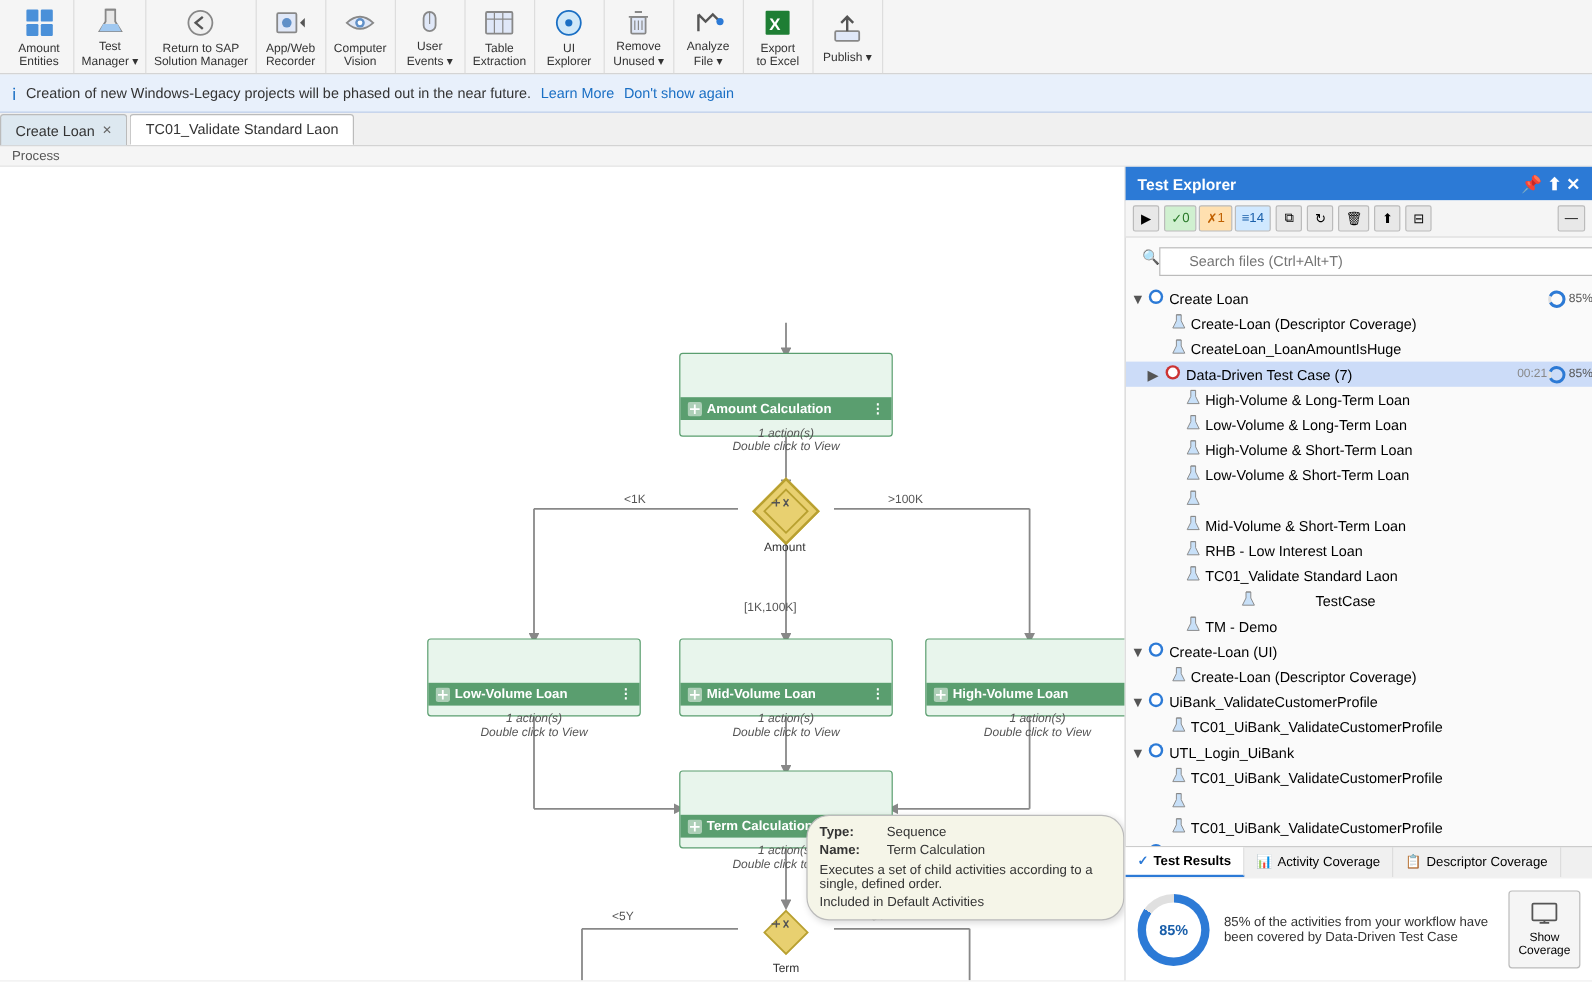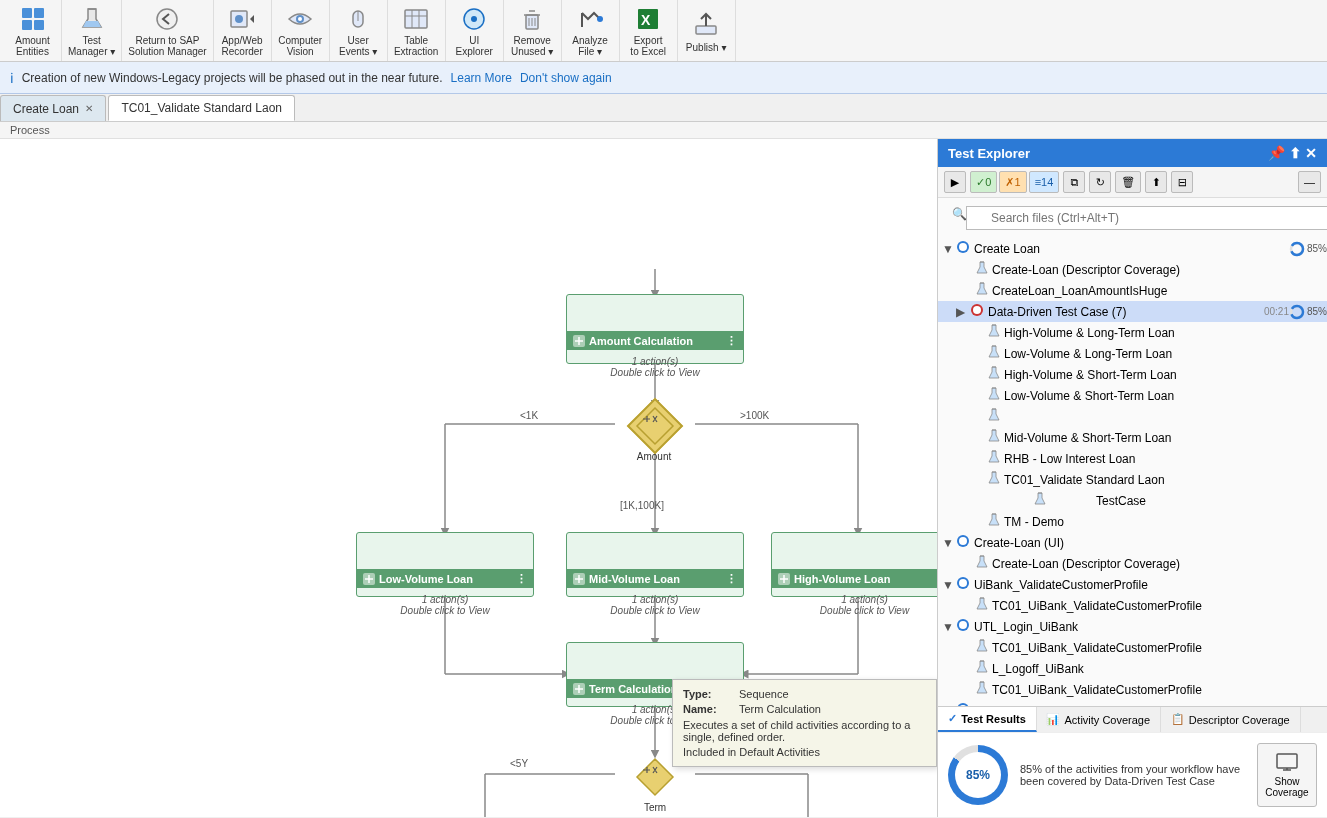--- a/index.html
+++ b/index.html
@@ -600,21 +600,21 @@
     <div style="position:absolute;left:635px;top:618px;width:40px;height:40px;">
       <svg width="40" height="40" style="position:absolute;top:0;left:0;pointer-events:none;">
         <polygon points="20,2 38,20 20,38 2,20" fill="#e8d070" stroke="#b8a030" stroke-width="1.5"></polygon>
         <path d="M8,13 L15,13 M12,10 L12,16 M18,10 L22,16 M18,16 L22,10" stroke="#555" stroke-width="1.2"></path>
       </svg>
     </div>
     <div class="wf-diamond-label" style="left:625px;top:663px;width:60px;">
       <span>Term</span>
     </div>
 
-    <div class="tooltip-box" style="left:672px;top:540px;">
+    <div class="tooltip-box" style="left:672px;top:540px;border-radius:19px;">
       <div class="tt-row">
         <span class="tt-key">Type:</span>
         <span>Sequence</span>
       </div>
       <div class="tt-row">
         <span class="tt-key">Name:</span>
         <span>Term Calculation</span>
       </div>
       <div style="margin-top:4px;font-size:11px;">Executes a set of child activities according to a single, defined order.</div>
       <div style="margin-top:3px;font-size:11px;">
@@ -857,21 +857,20 @@
               <line x1="4" y1="1" x2="8" y2="1" stroke="#888" stroke-width="0.8"></line>
             </svg></span>
         <span class="tree-label">TC01_UiBank_ValidateCustomerProfile</span>
       </div>
       <div class="tree-item" style="padding-left:24px;">
         <span class="tree-arrow" style="visibility:hidden;">▶</span>
         <span style="margin-right:4px;"><svg width="12" height="14" viewBox="0 0 12 14">
               <path d="M4 1 L4 6 L1 12 L11 12 L8 6 L8 1 Z" fill="#c8e0f8" stroke="#888" stroke-width="0.8"></path>
               <line x1="4" y1="1" x2="8" y2="1" stroke="#888" stroke-width="0.8"></line>
             </svg></span>
-        <span class="tree-label">L_Logoff_UiBank</span>
       </div>
       <div class="tree-item" style="padding-left:24px;">
         <span class="tree-arrow" style="visibility:hidden;">▶</span>
         <span style="margin-right:4px;"><svg width="12" height="14" viewBox="0 0 12 14">
               <path d="M4 1 L4 6 L1 12 L11 12 L8 6 L8 1 Z" fill="#c8e0f8" stroke="#888" stroke-width="0.8"></path>
               <line x1="4" y1="1" x2="8" y2="1" stroke="#888" stroke-width="0.8"></line>
             </svg></span>
         <span class="tree-label">TC01_UiBank_ValidateCustomerProfile</span>
       </div>
 

